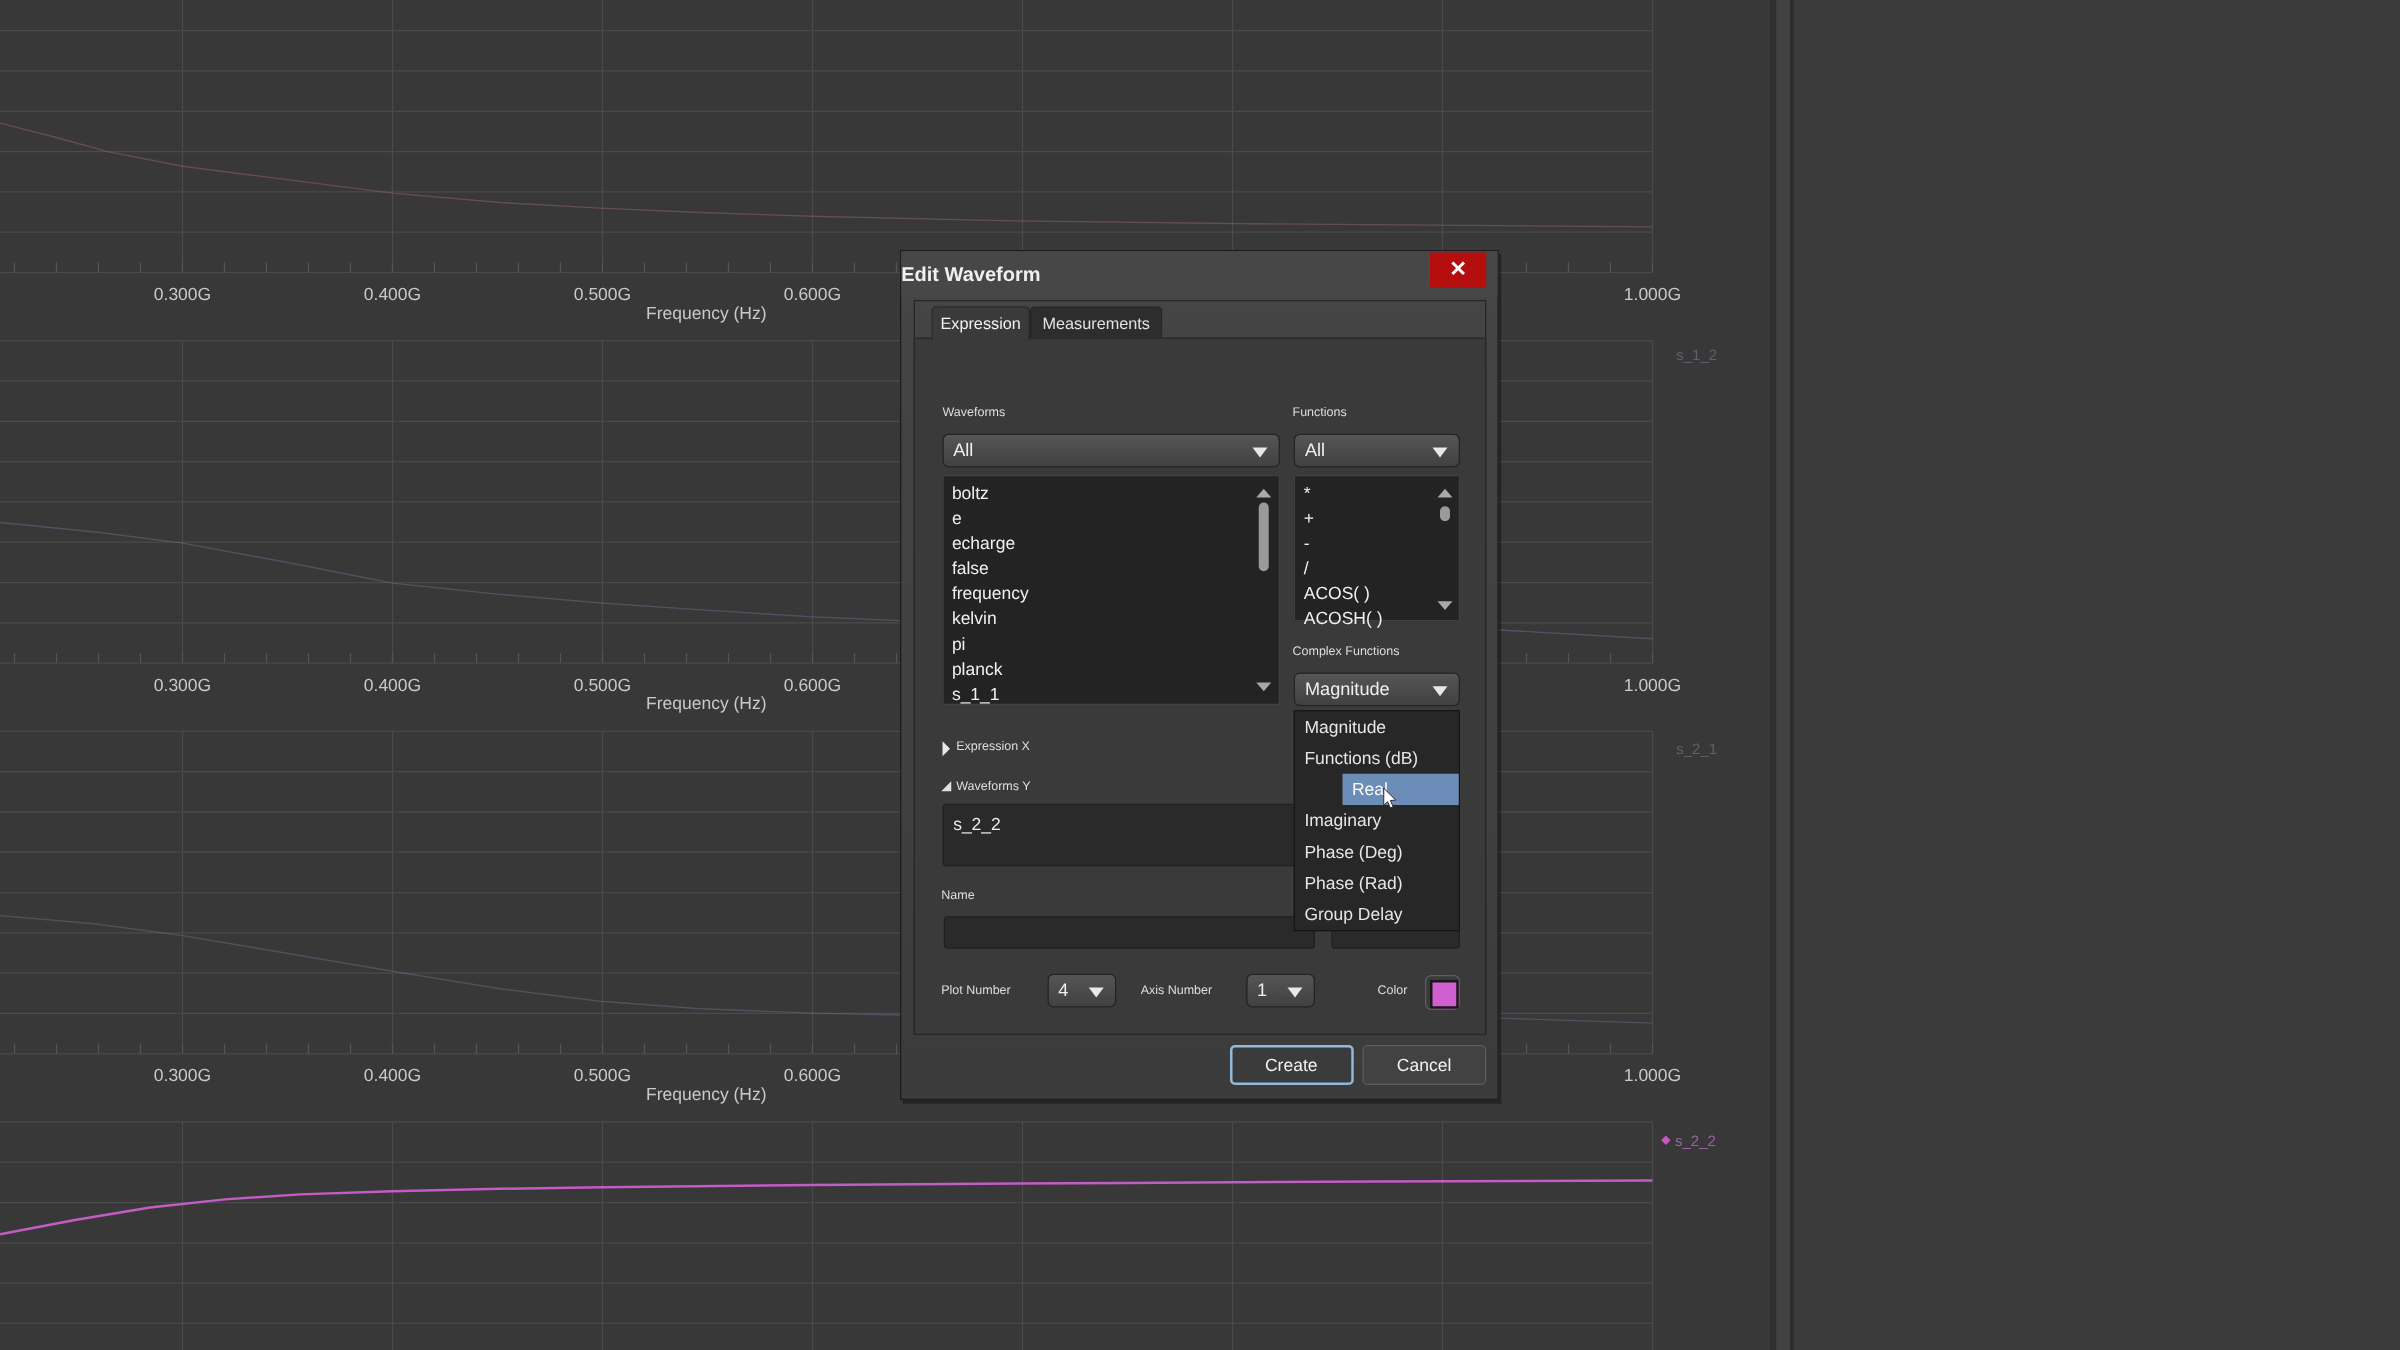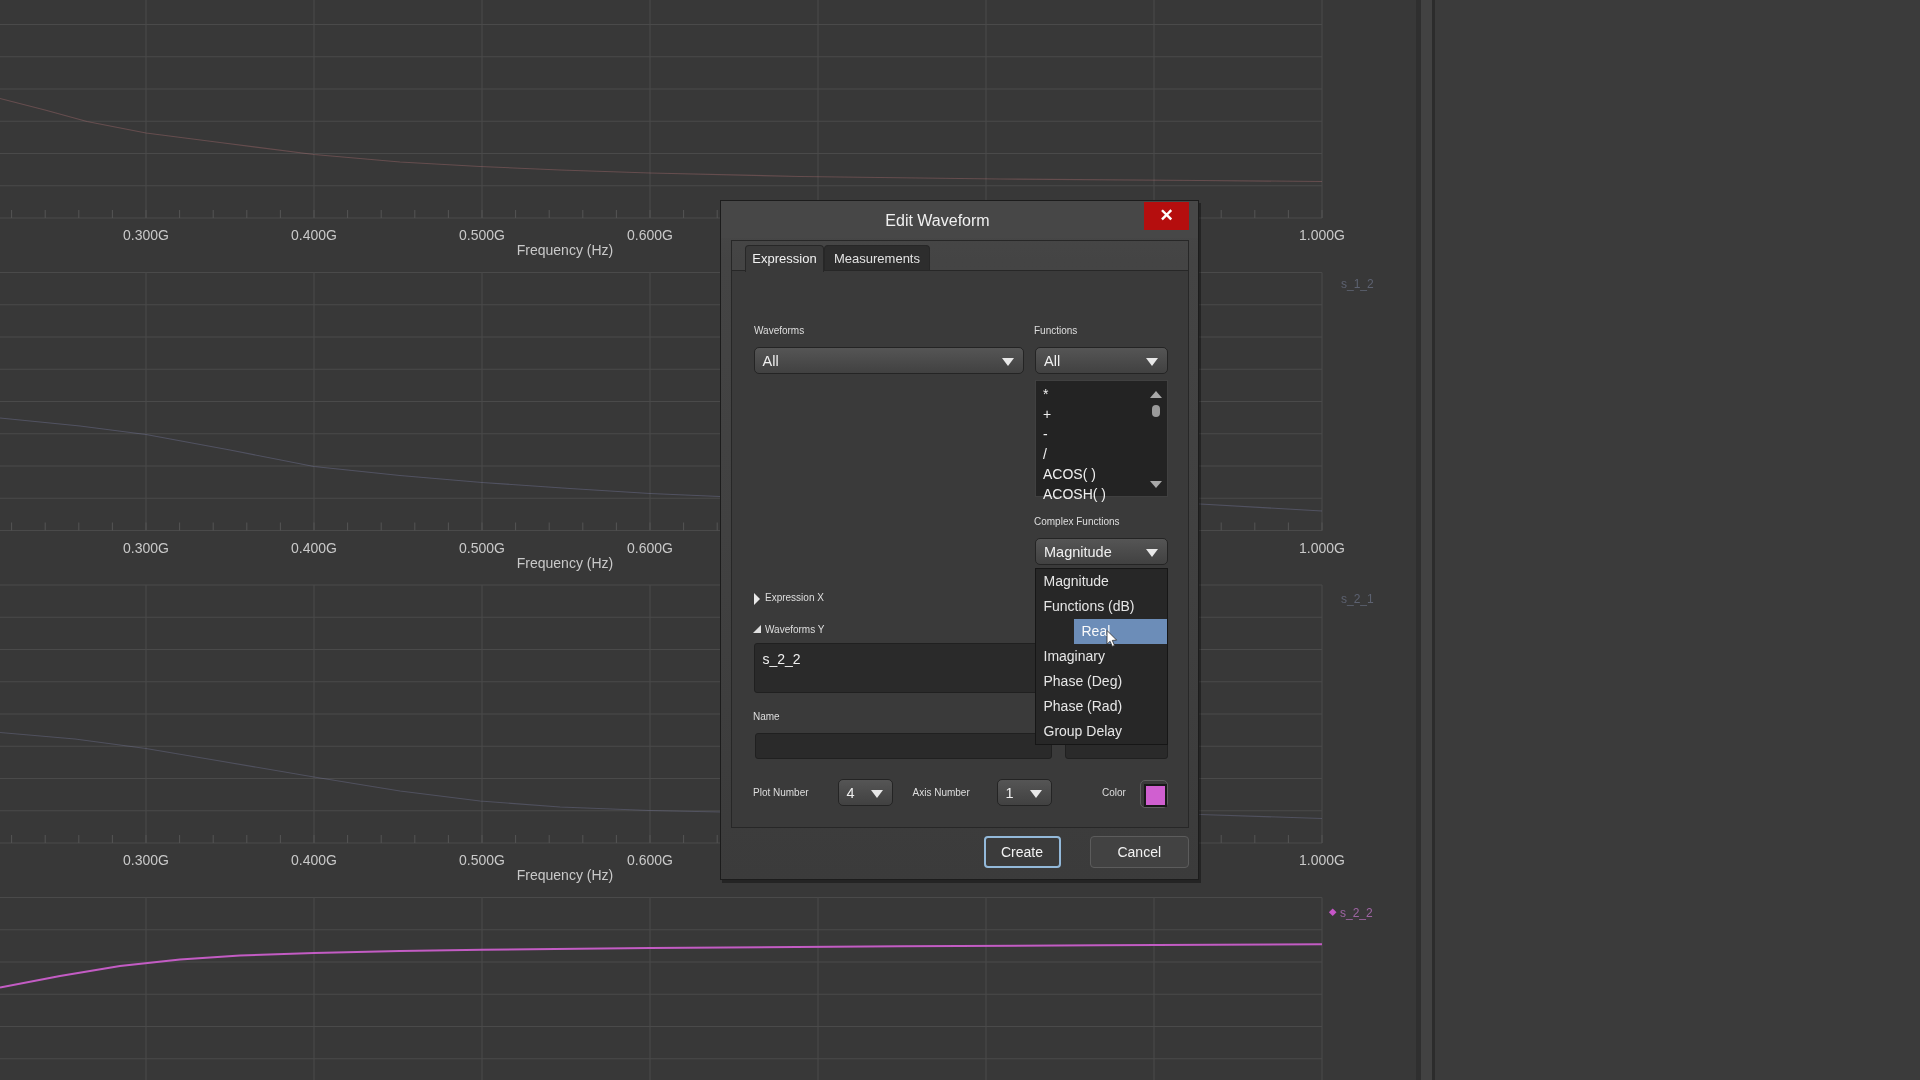--- a/index.html
+++ b/index.html
@@ -1,21 +1,21 @@
 <!DOCTYPE html>
 <html><head><meta charset="utf-8"><style>
 * { margin:0; padding:0; box-sizing:border-box; }
 html,body { width:1920px; height:1080px; overflow:hidden; background:#383838;
   font-family:"Liberation Sans", sans-serif; }
 #page { position:relative; width:1920px; height:1080px; }
 #dlg { position:absolute; left:720px; top:200px; width:479px; height:680px;
   background:linear-gradient(180deg,#484848 0px,#444444 60px,#414141 330px,#3c3c3c 620px,#3b3b3b 680px); border:1px solid #1c1c1c; box-shadow:2px 3px 0 rgba(0,0,0,0.35);
   z-index:10; }
 #title { position:absolute; left:0; top:0; width:100%; height:37px; background:#474747;
-  color:#f0f0f0; font-size:16px; text-align:center; line-height:40px; padding-right:44px; }
+  color:#f0f0f0; font-size:16px; line-height:40px; padding-right:44px;font-weight:bold; }
 #close { position:absolute; left:423px; top:1px; width:45px; height:28px; background:#b50e0e;
   color:#fff; font-size:17px; font-weight:bold; text-align:center; line-height:28px; }
 #tabframe { position:absolute; left:10px; top:38.5px; width:458px; height:588px;
   border:1px solid #272727; }
 #pane { position:absolute; left:10px; top:68.5px; width:458px; height:558px;
   border:1px solid #272727; background:#3a3a3a; }
 .tab { position:absolute; top:43.5px; height:25px; background:#2d2d2d;
   border:1px solid #272727; border-bottom:none; border-radius:4px 4px 0 0;
   color:#e2e2e2; font-size:13px; text-align:center; line-height:25px; z-index:3; }
 .tab.active { background:#3a3a3a; height:27px; color:#f2f2f2; }
@@ -41,21 +41,21 @@
 .tri-r { position:absolute; width:0; height:0; border-top:6px solid transparent;
   border-bottom:6px solid transparent; border-left:6.5px solid #e8e8e8; }
 .tri-d { position:absolute; width:0; height:0; border-left:8.5px solid transparent;
   border-bottom:8.5px solid #e0e0e0; }
 .tbox { position:absolute; background:#2a2a2a; border:1px solid #202020;
   border-radius:3px; color:#efefef; font-size:14px; }
 #swatch { position:absolute; left:419px; top:578.5px; width:28px; height:28px;
   border:1.5px solid #5e5e5e; border-radius:5px; }
 #swatch::after { content:''; position:absolute; left:3px; top:3px; width:19px; height:19px;
   background:#d05fd0; border:2px solid #181818; }
-#create { position:absolute; left:262.5px; top:635px; width:77px; height:32px;
+#create { position:absolute; left:262.5px; top:635px; width:99px; height:32px;
   border:2px solid #93b9da; border-radius:4px; background:#3b3b3b; color:#f2f2f2;
   font-size:14px; text-align:center; line-height:28px; }
 #cancel { position:absolute; left:368.5px; top:635px; width:99.5px; height:32px;
   border:1px solid #5c5c5c; border-radius:4px; background:#424242; color:#f2f2f2;
   font-size:14px; text-align:center; line-height:30px; }
 #popup { position:absolute; left:1034.5px; top:568px; width:133px; height:177px;
   background:#272727; border:1px solid #161616; z-index:20; }
 .pi { height:25px; line-height:25px; padding-left:8px; color:#e6e6e6; font-size:14px;
   white-space:nowrap; }
 .pi.sel { background:#6c8db8; color:#fafafa;margin-left:38px; }
@@ -305,20 +305,34 @@
       <div class="lbl" style="left:33px;top:124px">Waveforms</div>
       <div class="lbl" style="left:313px;top:124px">Functions</div>
       <div class="combo" style="left:32.5px;top:145.5px;width:270px;height:27px">
         <span class="ctext">All</span>
         <span class="carr"></span>
       </div>
       <div class="combo" style="left:314px;top:145.5px;width:132.5px;height:27px">
         <span class="ctext">All</span>
         <span class="carr"></span>
       </div>
+      <div class="list" style="left:32.5px;top:179px;width:270px;height:184px">
+        <div class="li">boltz</div>
+        <div class="li">e</div>
+        <div class="li">echarge</div>
+        <div class="li">false</div>
+        <div class="li">frequency</div>
+        <div class="li">kelvin</div>
+        <div class="li">pi</div>
+        <div class="li">planck</div>
+        <div class="li">s_1_1</div>
+        <div class="sb-up" style="right:6px;top:10px"></div>
+        <div class="sb-th" style="right:8px;top:21px;height:55px"></div>
+        <div class="sb-dn" style="right:6px;bottom:10px"></div>
+      </div>
       <div class="list" style="left:314px;top:179px;width:133px;height:117px">
         <div class="li">*</div>
         <div class="li">+</div>
         <div class="li">-</div>
         <div class="li">/</div>
         <div class="li">ACOS( )</div>
         <div class="li">ACOSH( )</div>
         <div class="sb-up" style="right:5px;top:10px"></div>
         <div class="sb-th" style="right:7px;top:24px;height:12px"></div>
         <div class="sb-dn" style="right:5px;bottom:8px"></div>

